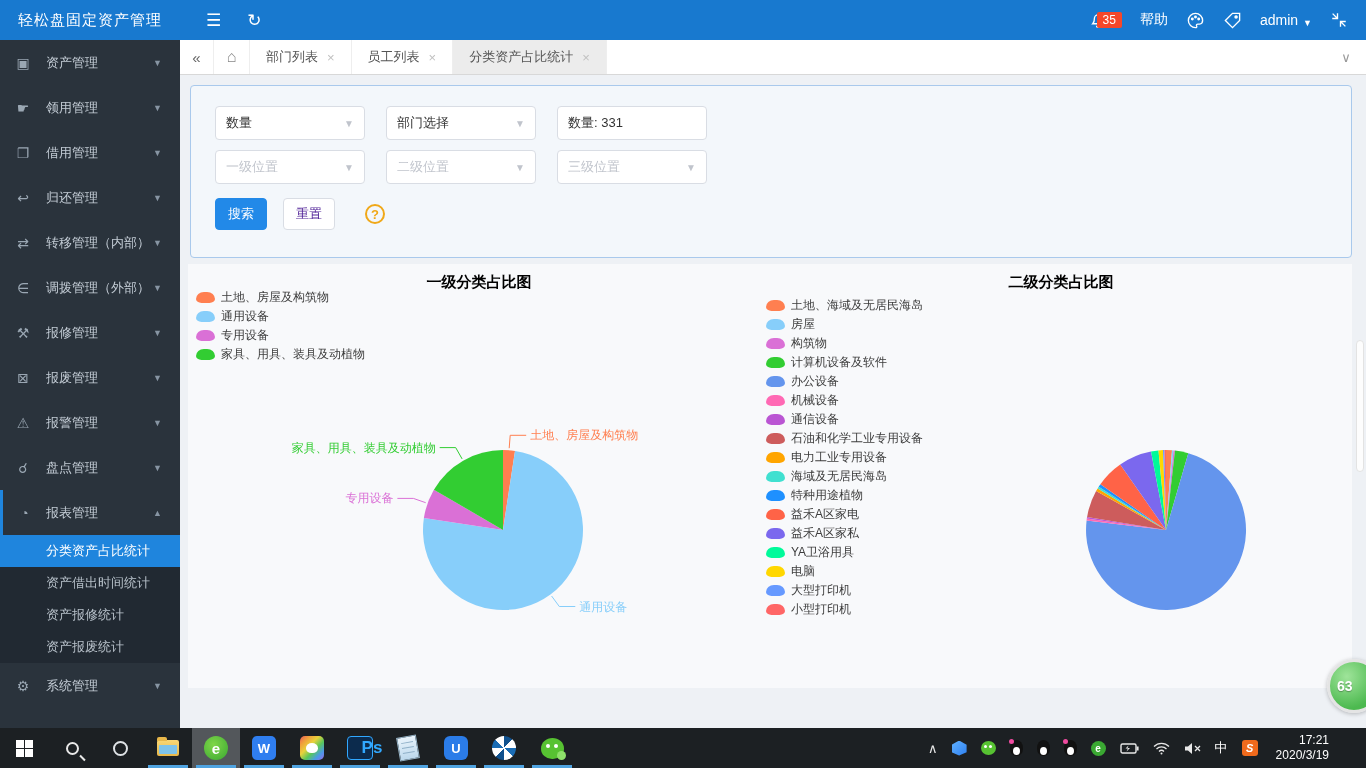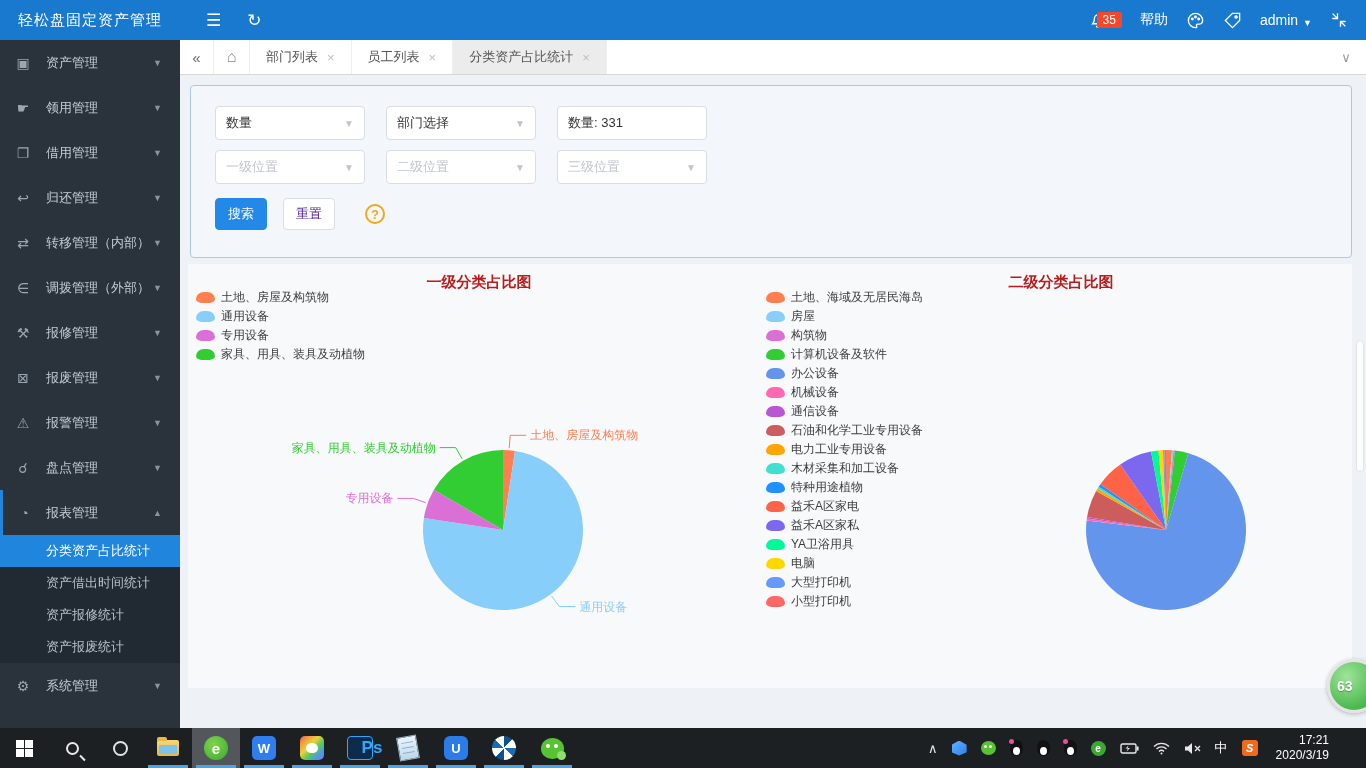--- a/index.html
+++ b/index.html
@@ -48,21 +48,21 @@
   .sel .sv { color:#333; } .sel .ph { color:#c0c4cc; }
   .sel .crt { color:#c0c4cc; font-size:10px; }
   .inp input { border:none; outline:none; width:100%; font-size:13px; color:#333; background:transparent; font-family:inherit; }
   .btn { height:32px; padding:0 12px; border-radius:4px; font-size:13px; cursor:pointer; display:flex; align-items:center; }
   .btn-primary { background:#2289e8; color:#fff; border:1px solid #2289e8; }
   .btn-plain { background:#fff; color:#4c1d95; border:1px solid #d9dde4; }
   .help-q { width:20px; height:20px; border:2px solid #f0a818; color:#f0a818; border-radius:50%; font-size:13px; font-weight:bold; display:flex; align-items:center; justify-content:center; margin-left:14px; cursor:pointer; }
 
   .charts-panel { position:absolute; left:8px; top:188px; width:1164px; height:424px; background:#f8f9fb; display:flex; }
   .chart { position:relative; width:582px; height:424px; }
-  .chart-title { position:absolute; top:9px; left:0; width:100%; text-align:center; font-size:15px; font-weight:bold; color:#b91c1c; }
+  .chart-title { position:absolute; top:9px; left:0; width:100%; text-align:center; font-size:15px; font-weight:bold; color:#000000; }
   .legend { position:absolute; top:24px; left:8px; display:flex; flex-direction:column; }
   .lg-item { display:flex; align-items:center; gap:6px; height:19px; cursor:pointer; }
   .lg-marker { width:19px; height:11px; border-radius:10px 10px 7px 7px / 9px 9px 5px 5px; }
   .lg-label { font-size:12px; color:#3c3c3c; }
   .pie-svg { position:absolute; left:0; top:0; }
 
   .scroll-thumb { position:absolute; left:1356px; top:340px; width:8px; height:132px; background:#fdfdfd; border:1px solid #e3e3e3; border-radius:5px; z-index:40; }
 
   .speed-ball { position:absolute; left:1327px; top:659px; width:54px; height:54px; border-radius:50%; background:radial-gradient(circle at 35% 30%, #9fe49a, #4cb94f 70%); border:3px solid #e4e4e4; box-shadow:0 1px 4px rgba(0,0,0,.25); color:#fff; font-size:14px; font-weight:bold; display:flex; align-items:center; padding-left:7px; z-index:50; text-shadow:0 1px 1px rgba(0,0,0,.3); cursor:pointer; }
 
@@ -308,21 +308,21 @@
           <path d="M315,266 L235.9,254.0 A80,80 0 0 1 245.9,225.7 Z" fill="#DA70D6"></path>
           <polyline points="237.7,238.7 225.4,234.4 209.4,234.4" fill="none" stroke="#DA70D6"></polyline>
           <text x="205.4158990901779" y="238.38214327031628" fill="#DA70D6" font-size="12" text-anchor="end">专用设备</text>
           <path d="M315,266 L245.9,225.7 A80,80 0 0 1 315.0,186.0 Z" fill="#32CD32"></path>
           <polyline points="274.1,194.9 267.7,183.6 251.7,183.6" fill="none" stroke="#32CD32"></polyline>
           <text x="247.67241499274837" y="187.62828338937345" fill="#32CD32" font-size="12" text-anchor="end">家具、用具、装具及动植物</text>
         </svg>
     </div>
     <div class="chart">
       <div class="chart-title">二级分类占比图</div>
-      <div class="legend" id="legend-1" style="left:-4px;">
+      <div class="legend" id="legend-1" style="left:-4px;margin-top:8px;">
           <div class="lg-item">
             <span class="lg-marker" style="background:#FF7F50"></span>
       <span class="lg-label">土地、海域及无居民海岛</span>
           </div>
           <div class="lg-item">
             <span class="lg-marker" style="background:#87CEFA"></span>
       <span class="lg-label">房屋</span>
           </div>
           <div class="lg-item">
             <span class="lg-marker" style="background:#DA70D6"></span>
@@ -347,21 +347,21 @@
           <div class="lg-item">
             <span class="lg-marker" style="background:#CD5C5C"></span>
       <span class="lg-label">石油和化学工业专用设备</span>
           </div>
           <div class="lg-item">
             <span class="lg-marker" style="background:#FFA500"></span>
       <span class="lg-label">电力工业专用设备</span>
           </div>
           <div class="lg-item">
             <span class="lg-marker" style="background:#40E0D0"></span>
-      <span class="lg-label">木材采集和加工设备</span>
+      <span class="lg-label">海域及无居民海岛</span>
           </div>
           <div class="lg-item">
             <span class="lg-marker" style="background:#1E90FF"></span>
       <span class="lg-label">特种用途植物</span>
           </div>
           <div class="lg-item">
             <span class="lg-marker" style="background:#FF6347"></span>
       <span class="lg-label">益禾A区家电</span>
           </div>
           <div class="lg-item">

